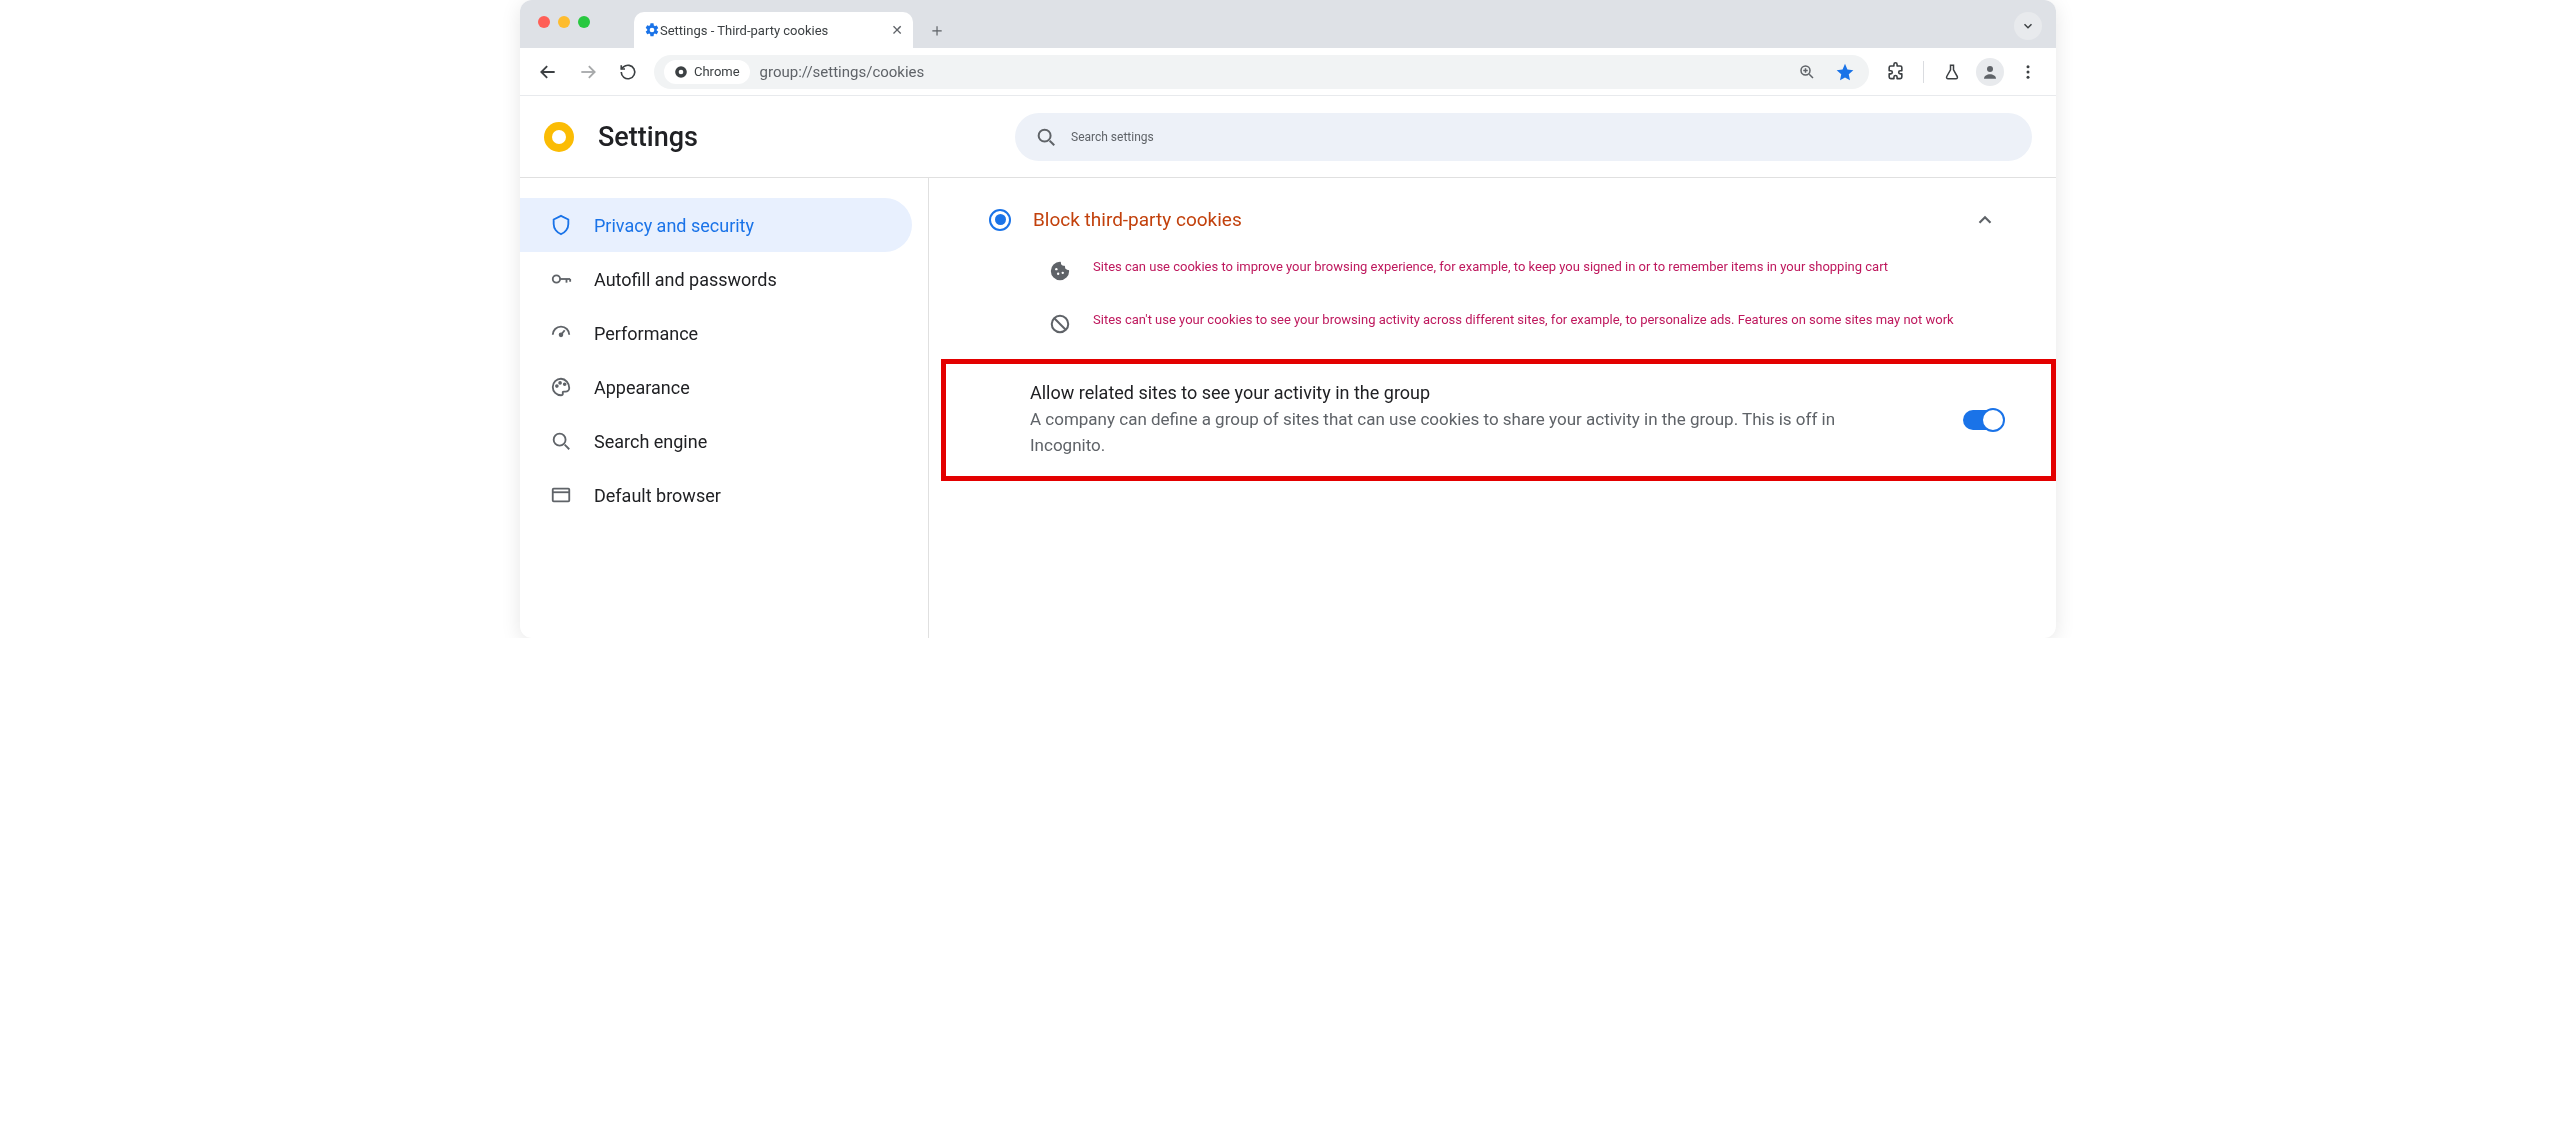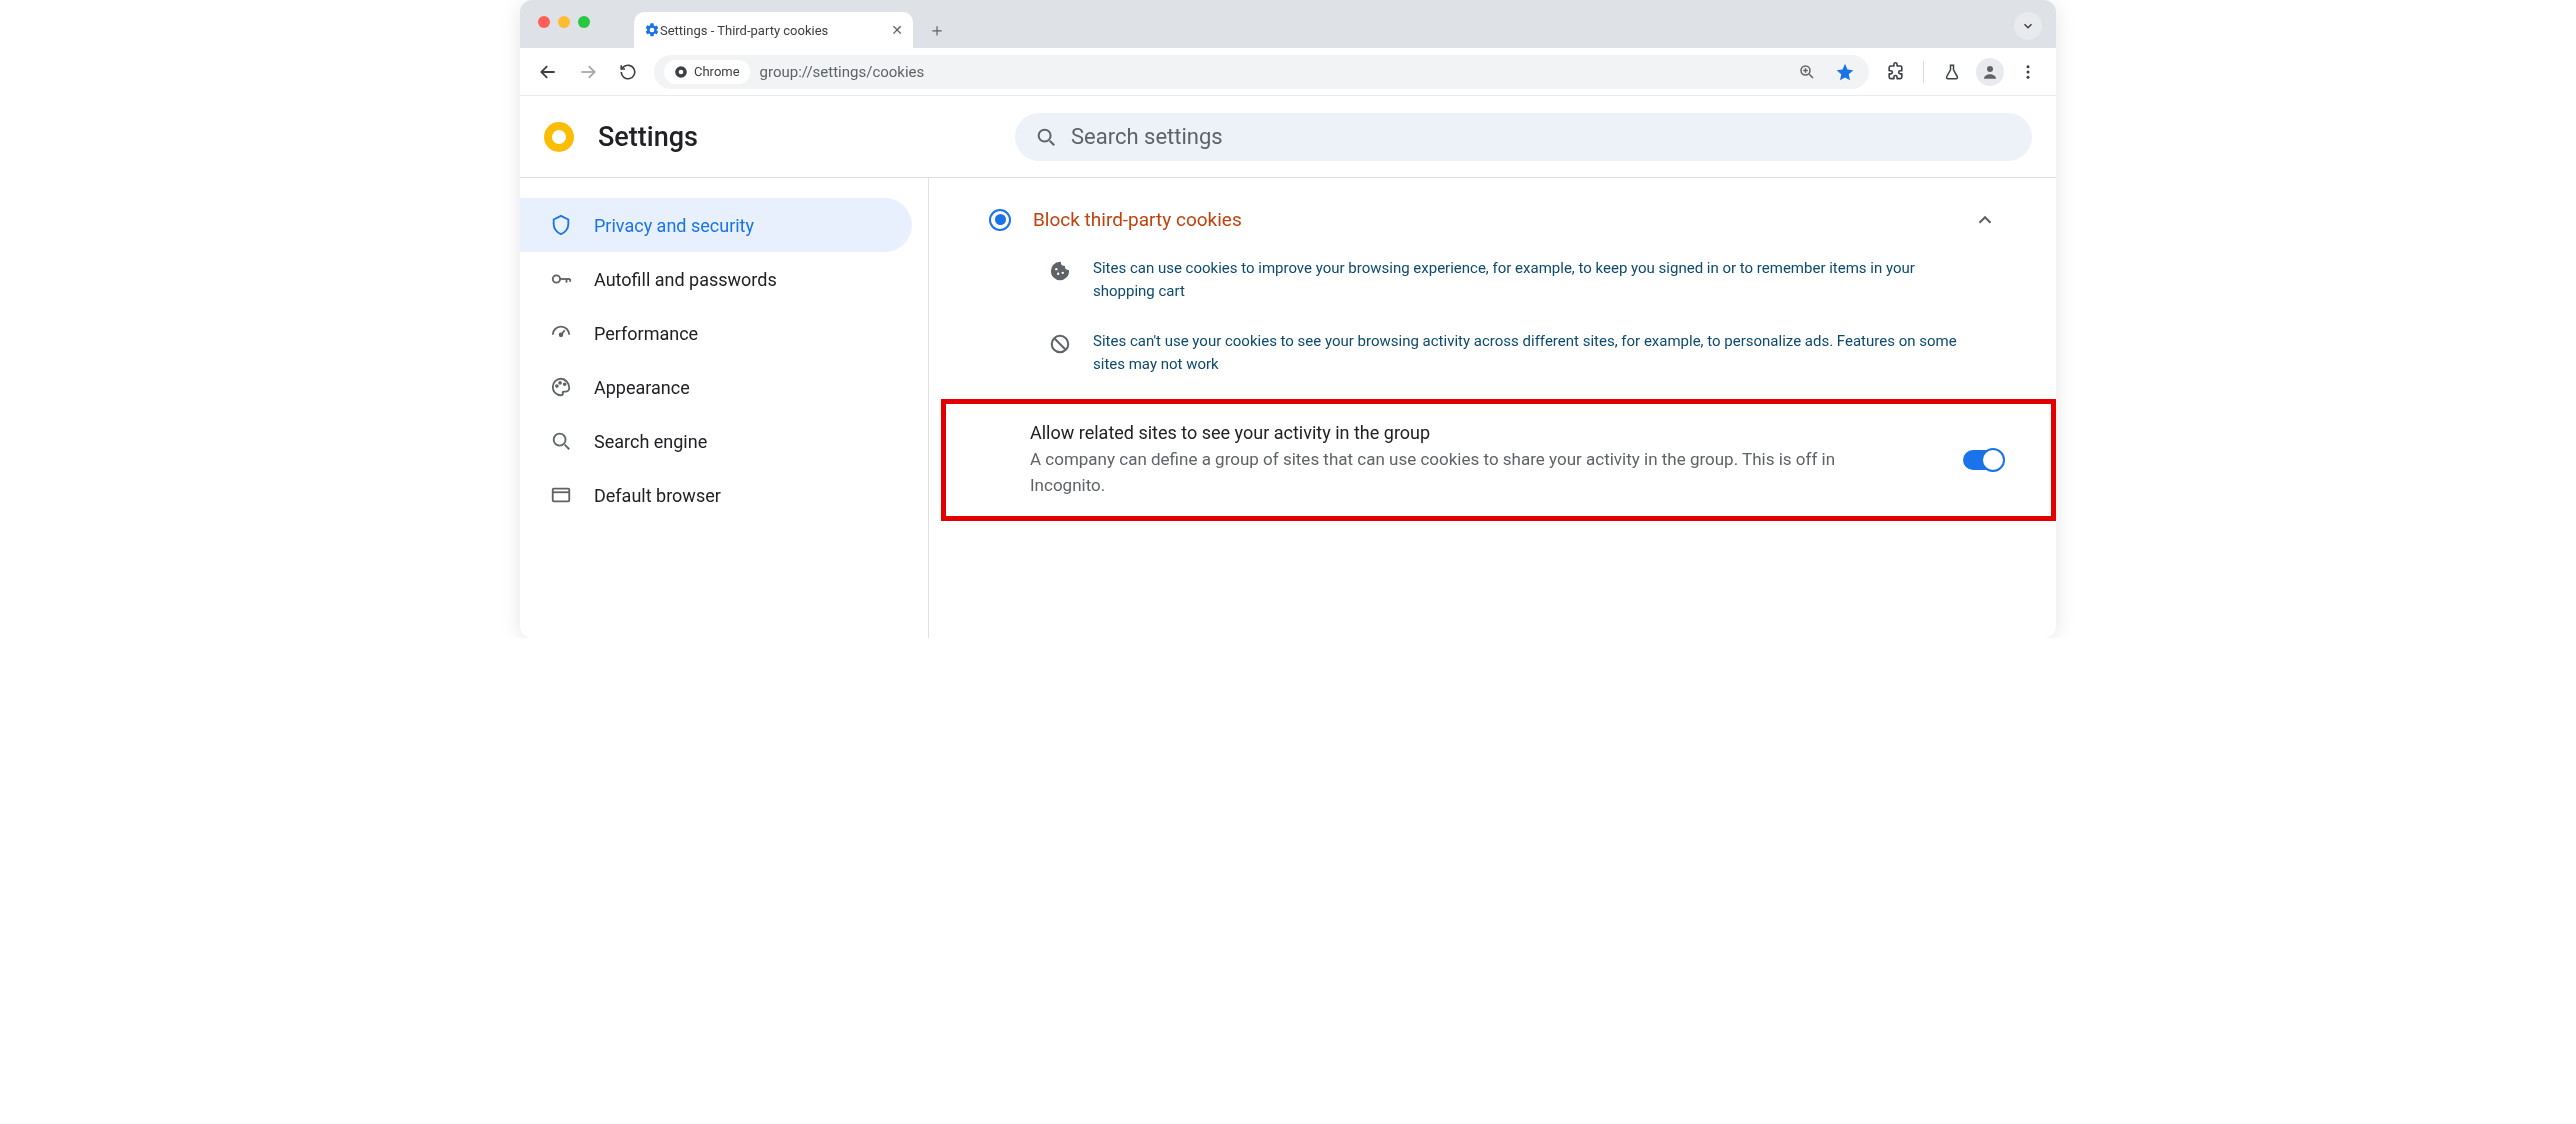--- a/index.html
+++ b/index.html
@@ -123,21 +123,21 @@
   .settings-title { font-size: 27px; font-weight: 500; color: #202124; }
   .search-bar {
     flex: 1;
     max-width: 1017px;
     margin-left: auto;
     height: 48px;
     background: #edf1f8;
     border-radius: 24px;
     display: flex; align-items: center;
     padding: 0 20px; gap: 14px;
-    color: #5f6368; font-size: 22px;
+    color: #5f6368; font-size: 12px;
   }
   
   .settings-body { display: flex; height: calc(100% - 48px - 48px - 82px); }
   .sidebar {
     width: 409px;
     padding: 20px 16px 20px 0;
     border-right: 1px solid #e0e0e0;
   }
   .side-item {
     height: 54px;
@@ -173,21 +173,21 @@
   }
   .radio-dot { width: 11px; height: 11px; border-radius: 50%; background: #1a73e8; }
   .option-title { font-size: 19px; color: #c2410c; flex: 1; }
   .chevron { color: #5f6368; }
   .sub-item {
     display: flex; gap: 22px;
     padding: 14px 24px 14px 84px;
     align-items: flex-start;
   }
   .sub-icon { width: 22px; height: 22px; color: #5f6368; margin-top: 3px; flex-shrink: 0; display:flex; align-items:center; justify-content:center; }
-  .sub-text { font-size: 15px; color: #0c4a6e; line-height: 1.5; max-width: 878px; }
+  .sub-text { font-size: 13px; color: #be185d; line-height: 1.5; max-width: 878px; }
   .highlight-box {
     border: 5px solid #e30000;
     padding: 18px 28px 18px 84px;
     display: flex; align-items: center; gap: 20px;
     margin-top: 10px;
     margin-left: -24px;
     margin-right: -36px;
   }
   .hb-text { flex: 1; }
   .hb-title { font-size: 18px; color: #202124; margin-bottom: 4px; }

